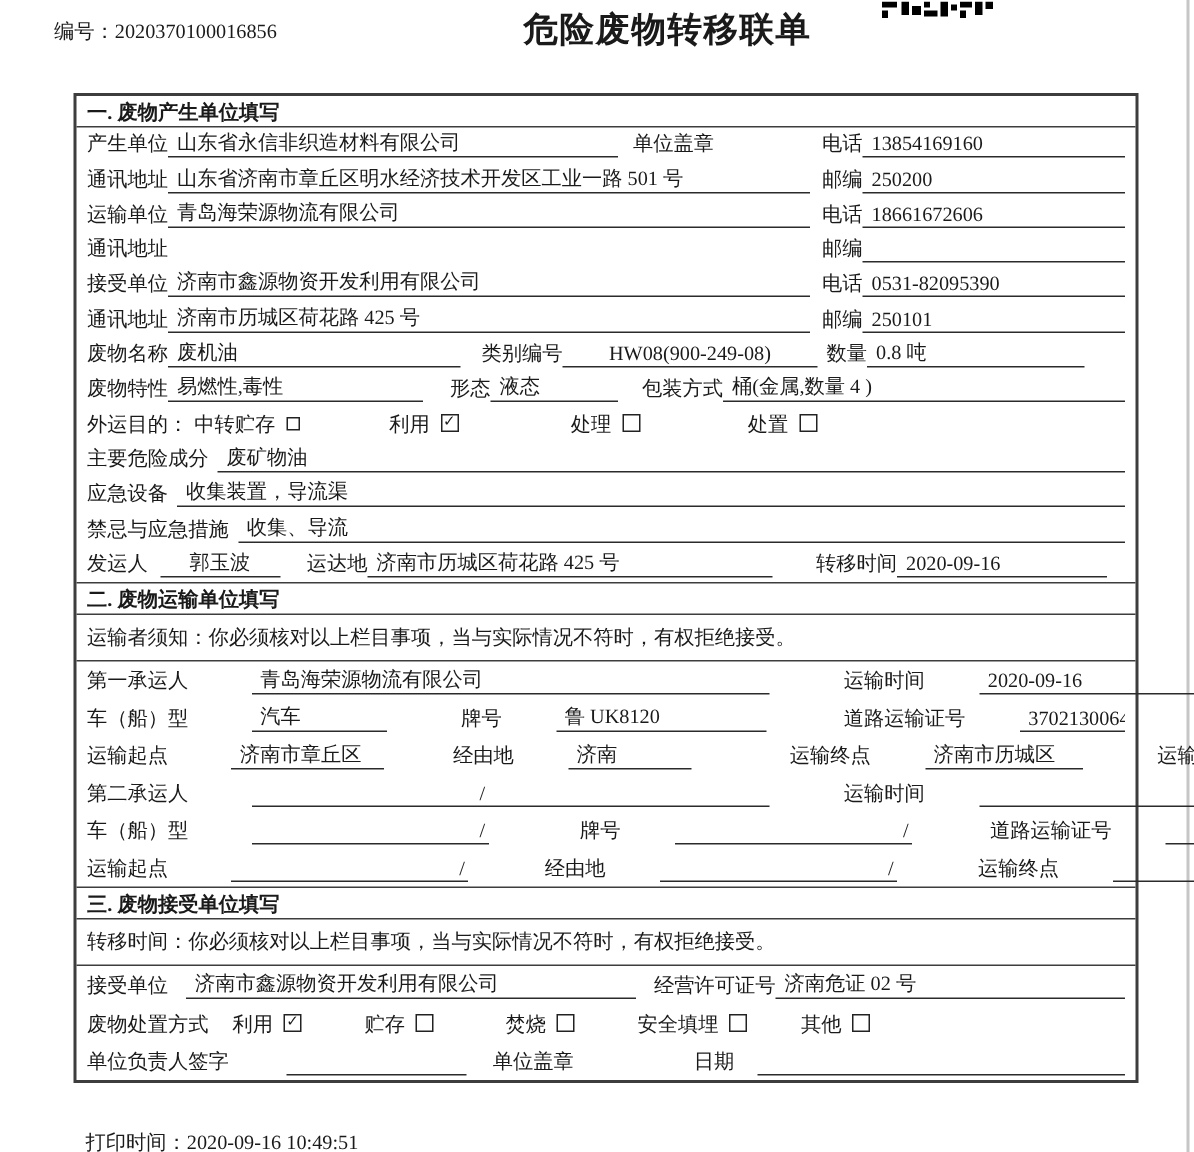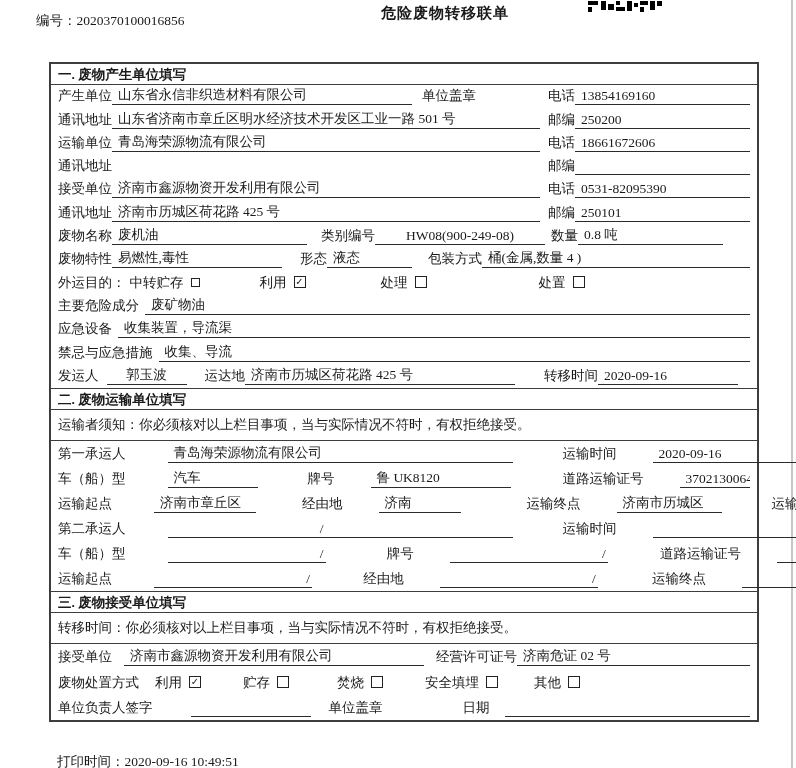--- a/index.html
+++ b/index.html
@@ -8,21 +8,21 @@
     position: relative;
     background: #ffffff;
     font-family: "Liberation Serif", "DejaVu Serif", serif;
     color: #1a1a1a;
     font-size: 13.5px;
     overflow: hidden;
   }
   .serial { position: absolute; left: 36px; top: 12px; white-space: nowrap; }
   .title {
     position: absolute; left: 295px; top: 4px; width: 300px;
-    text-align: center; font-size: 15px; font-weight: bold; letter-spacing: 1px;
+    text-align: center; font-size: 23px; font-weight: bold; letter-spacing: 1px;
     white-space: nowrap;
   }
   .qr { position: absolute; left: 588px; top: 0; }
   .edge-line { position: absolute; left: 791px; top: 0; width: 2px; height: 768px; background: #c6c6c6; }
 
   .tbl {
     position: absolute; left: 49px; top: 62px; width: 710px;
     border: 2px solid #3d3d3d; background: #fff;
   }
   .sh {
@@ -158,21 +158,21 @@
         <span class="cb sm"></span>
       </span>
       <span class="cbg" style="margin-left:60px">
         <span class="lbl">利用</span>
         <span class="cb">✓</span>
       </span>
       <span class="cbg" style="margin-left:75px">
         <span class="lbl">处理</span>
         <span class="cb"></span>
       </span>
-      <span class="cbg" style="margin-left:112px">
+      <span class="cbg" style="margin-left:72px">
         <span class="lbl">处置</span>
         <span class="cb"></span>
       </span>
     </div>
 
     <div class="row">
       <span class="lbl">主要危险成分</span>
       <span class="val fill" style="margin-left:6px">废矿物油</span>
     </div>
 

